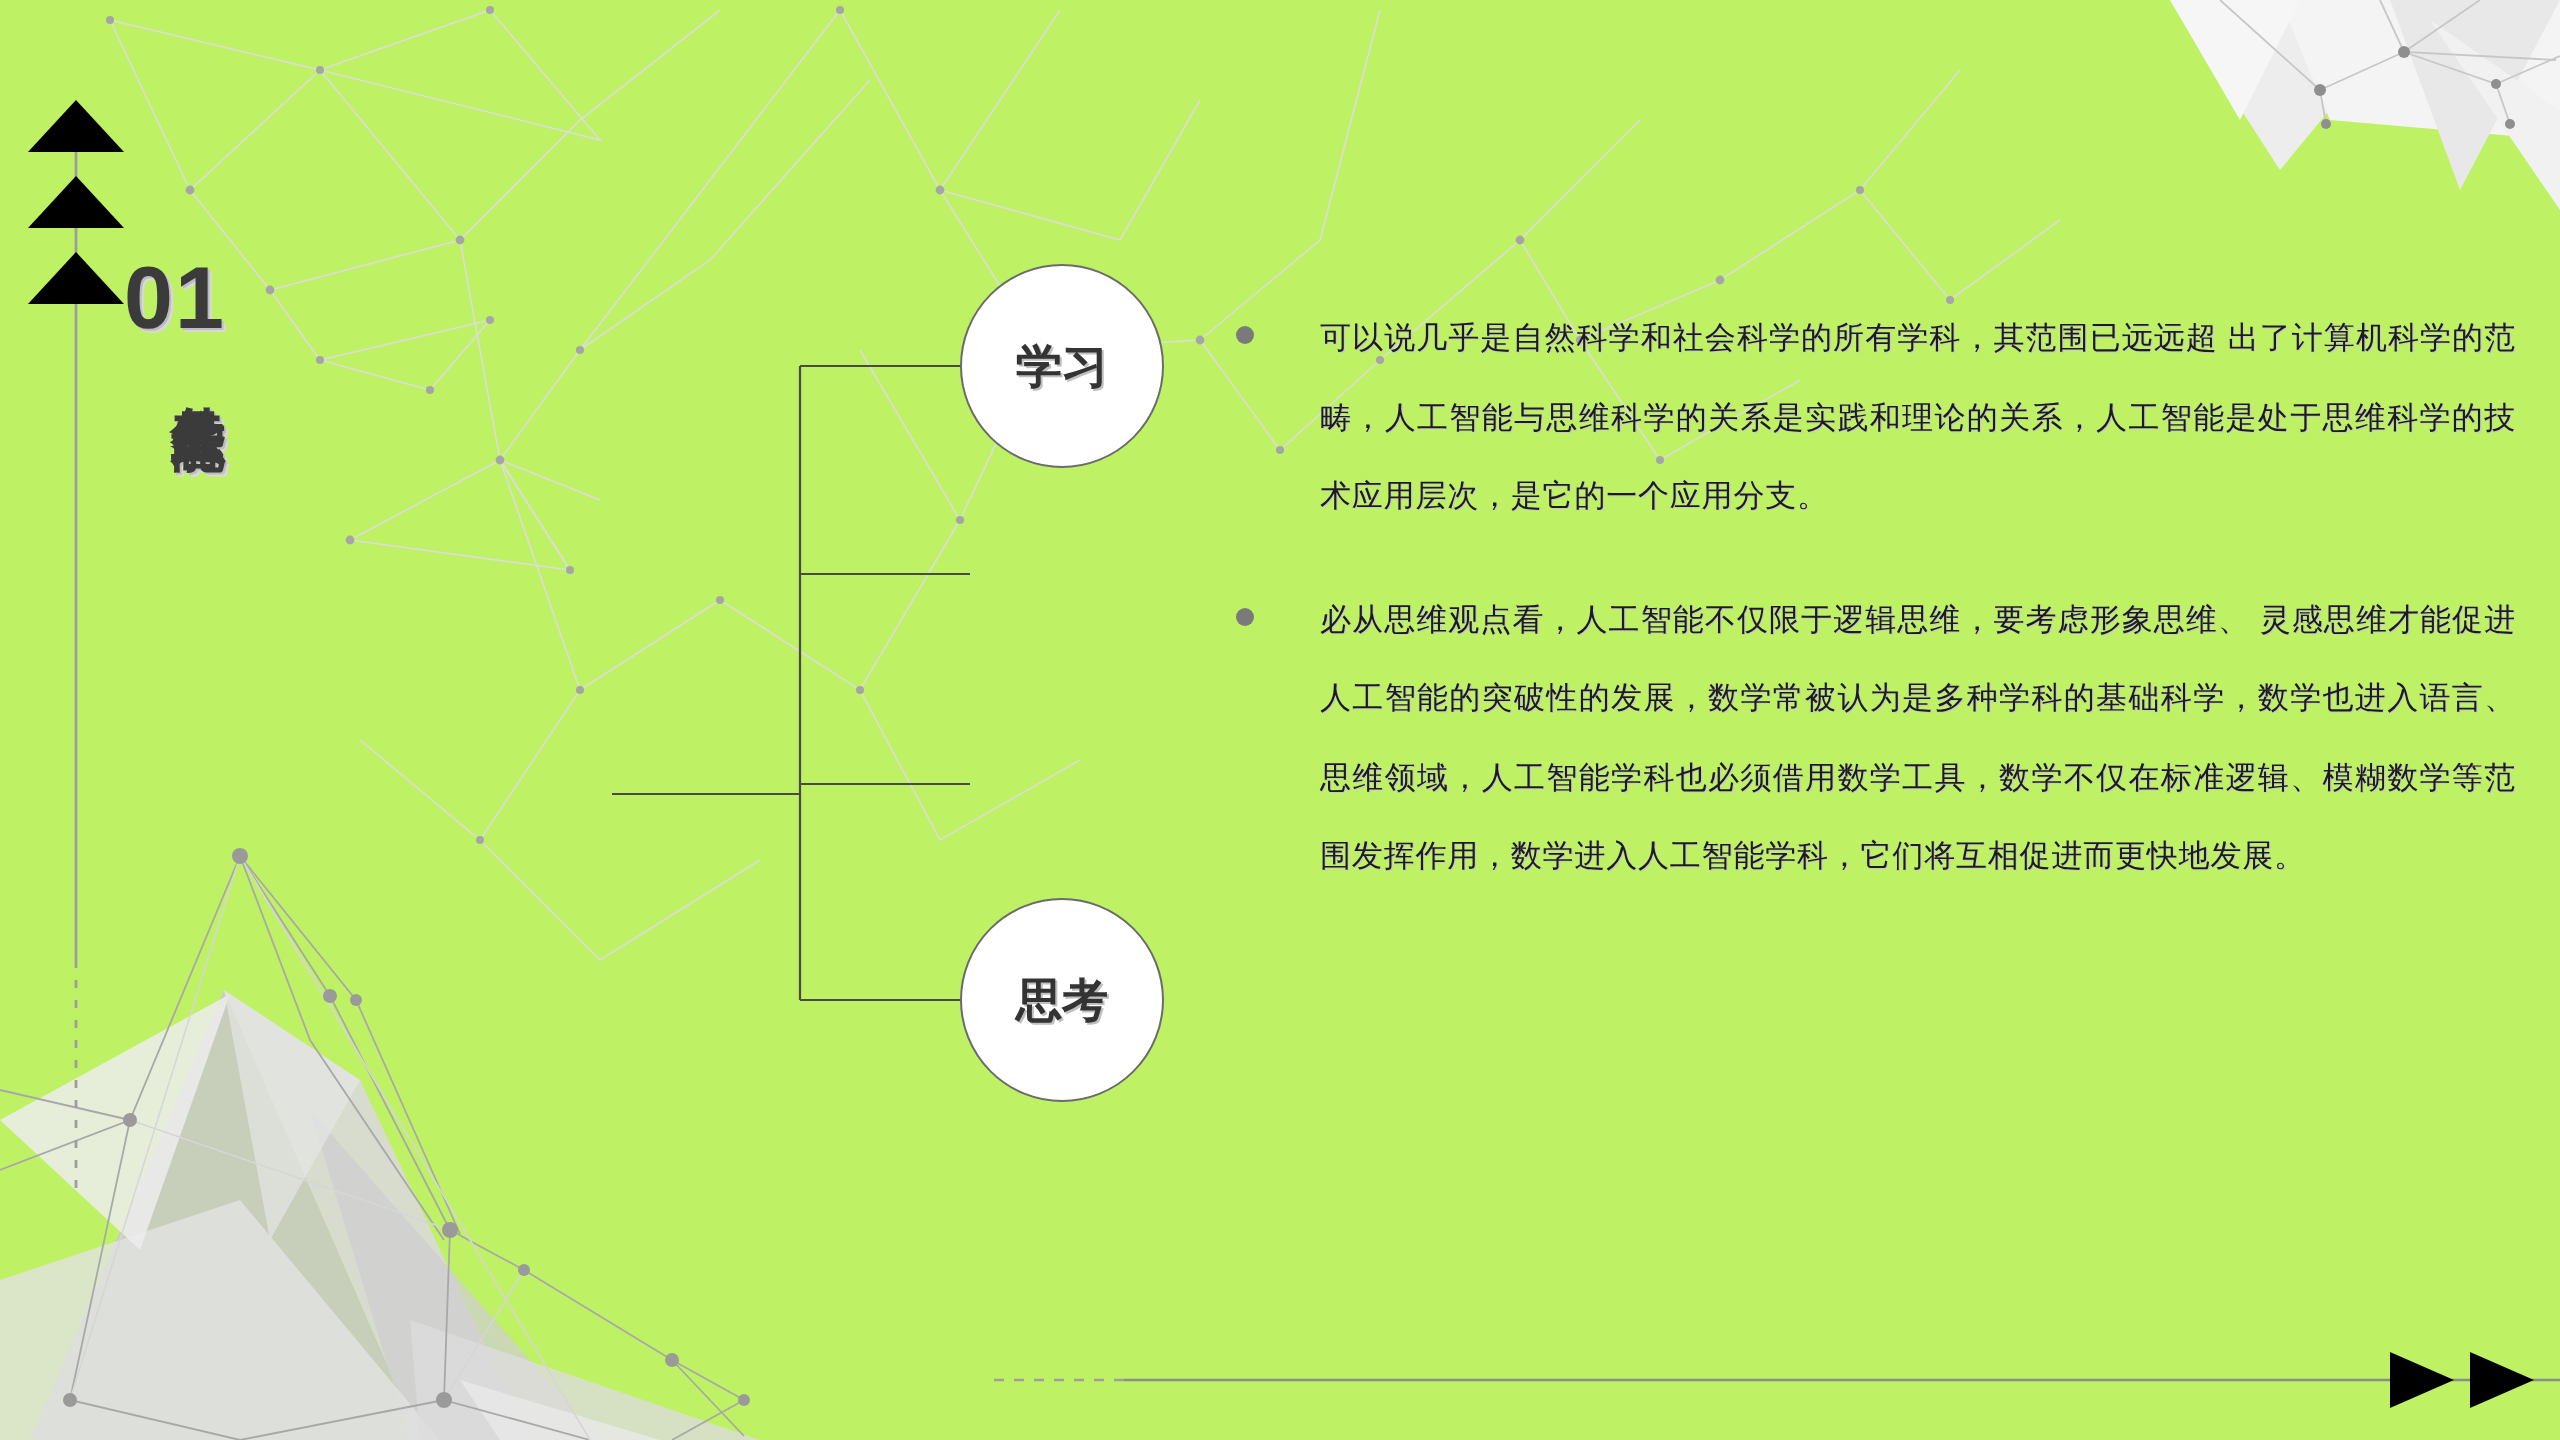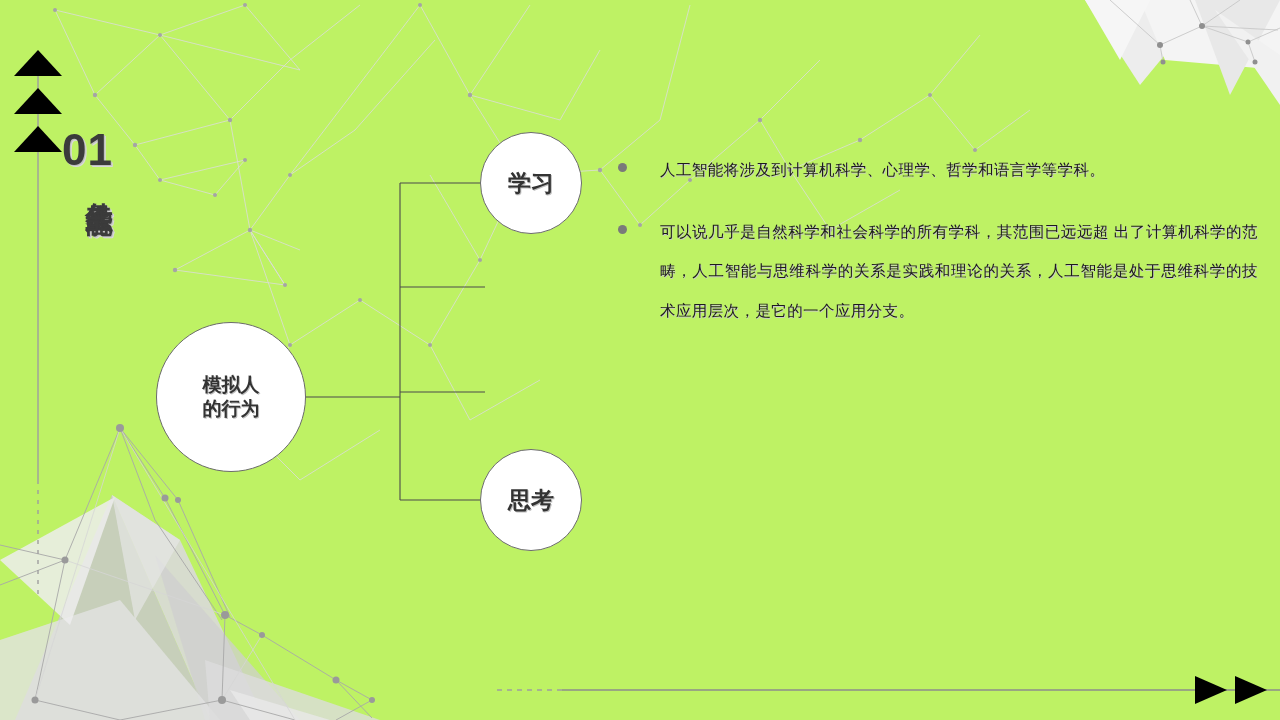--- a/index.html
+++ b/index.html
@@ -307,47 +307,41 @@
       <line x1="166" y1="277" x2="260" y2="277" stroke="#4a4a4a" stroke-width="1.1"></line>
 
       <line x1="260" y1="63" x2="260" y2="380" stroke="#4a4a4a" stroke-width="1.1"></line>
 
       <line x1="260" y1="63" x2="345" y2="63" stroke="#4a4a4a" stroke-width="1.1"></line>
       <line x1="260" y1="167" x2="345" y2="167" stroke="#4a4a4a" stroke-width="1.1"></line>
       <line x1="260" y1="272" x2="345" y2="272" stroke="#4a4a4a" stroke-width="1.1"></line>
       <line x1="260" y1="380" x2="345" y2="380" stroke="#4a4a4a" stroke-width="1.1"></line>
     </svg>
 
-    <div class="node-circle node-main">
-      <div>
-        <div>模拟人</div>
-        <div>的行为</div>
-      </div>
-    </div>
 
     <div class="node-circle node-leaf leaf-0">
       <span>学习</span>
     </div>
     <div class="node-circle node-leaf leaf-3">
       <span>思考</span>
     </div>
   </div>
 
   <div class="content">
 
-    <div class="bullet-row">
-      <span class="bullet-dot"></span>
-      <span class="bullet-text">人工智能将涉及到计算机科学、心理学、哲学和语言学等学科。</span>
-    </div>
 
     <div class="bullet-row">
       <span class="bullet-dot"></span>
       <span class="bullet-text">可以说几乎是自然科学和社会科学的所有学科，其范围已远远超 出了计算机科学的范畴，人工智能与思维科学的关系是实践和理论的关系，人工智能是处于思维科学的技术应用层次，是它的一个应用分支。</span>
     </div>
 
+    <div class="bullet-row">
+      <span class="bullet-dot"></span>
+      <span class="bullet-text">必从思维观点看，人工智能不仅限于逻辑思维，要考虑形象思维、 灵感思维才能促进人工智能的突破性的发展，数学常被认为是多种学科的基础科学，数学也进入语言、思维领域，人工智能学科也必须借用数学工具，数学不仅在标准逻辑、模糊数学等范围发挥作用，数学进入人工智能学科，它们将互相促进而更快地发展。</span>
+    </div>
   </div>
 
   <svg class="footer-line" viewBox="0 0 783 36" xmlns="http://www.w3.org/2000/svg">
     <line x1="0" y1="18" x2="65" y2="18" stroke="#9e9e9e" stroke-width="1.3" stroke-dasharray="5 5"></line>
     <line x1="65" y1="18" x2="783" y2="18" stroke="#8c8c8c" stroke-width="1.3"></line>
     <g fill="#000000">
       <polygon points="698,4 730,18 698,32"></polygon>
       <polygon points="738,4 770,18 738,32"></polygon>
     </g>
   </svg>

